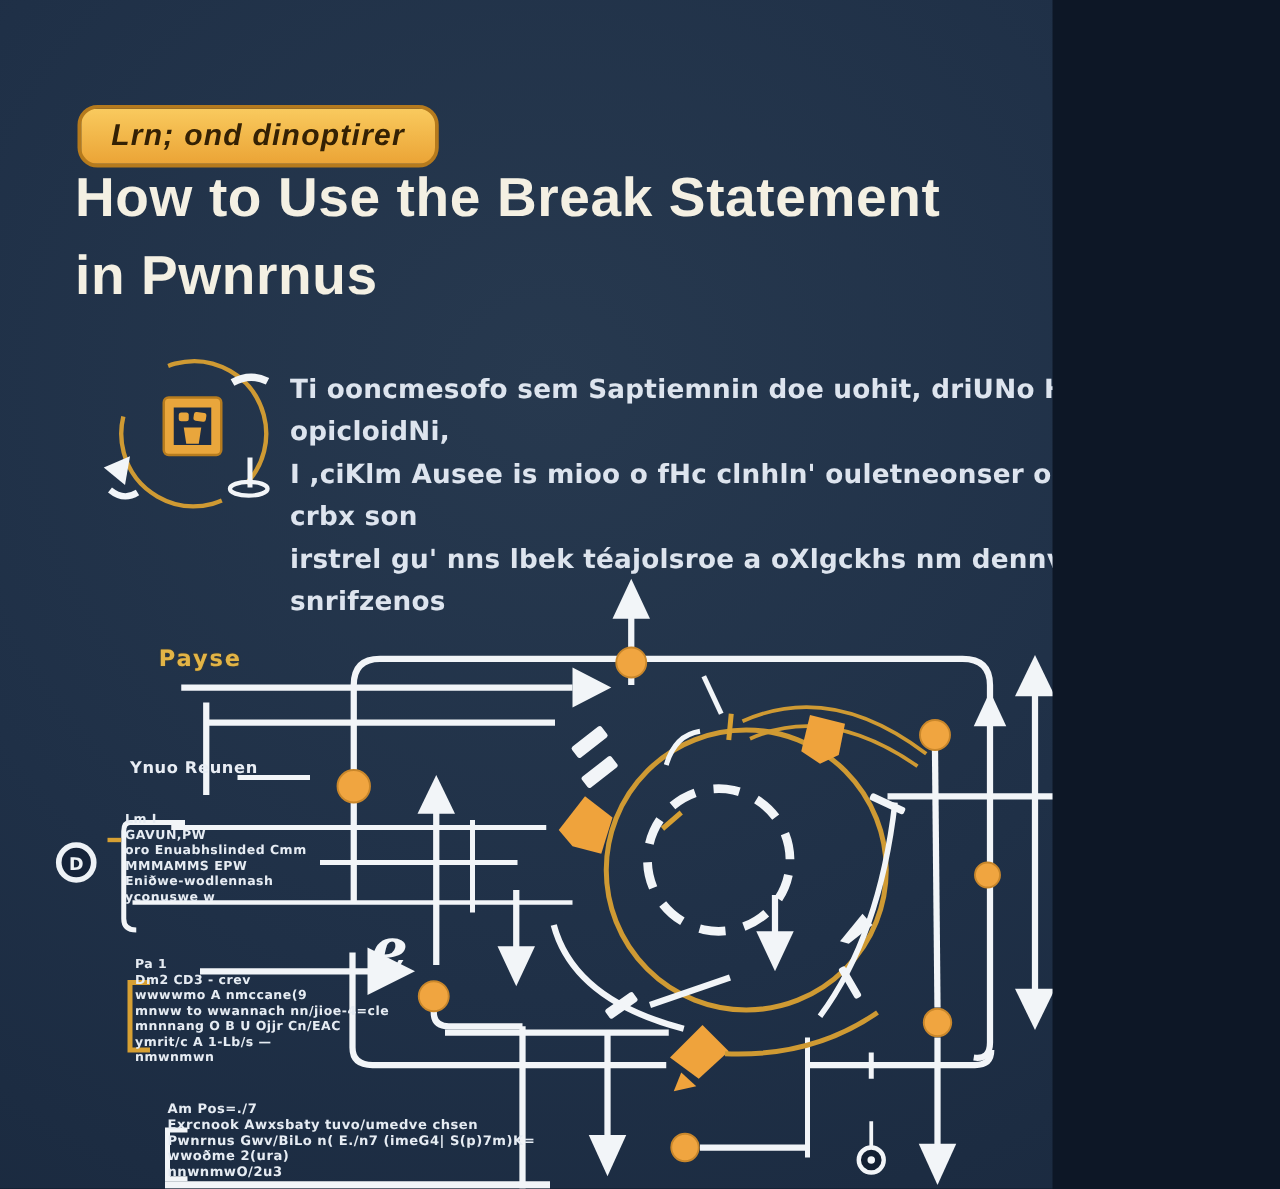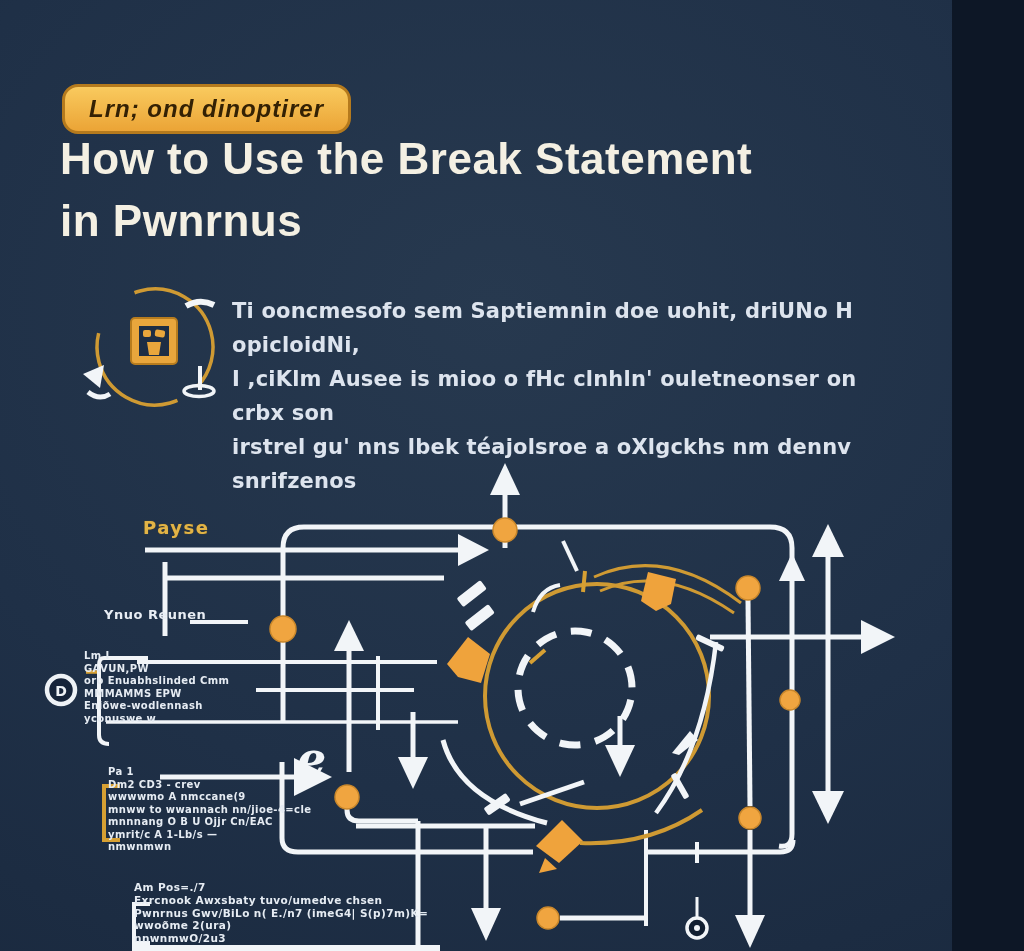--- a/index.html
+++ b/index.html
@@ -1,17 +1,17 @@
 <!DOCTYPE html>
 <html><head>
 <meta charset="utf-8">
 <style>
   html,body{margin:0;padding:0;background:#0d1726;}
   .stage{
-    position:relative;width:952px;height:951px;overflow:hidden;
+    position:relative;width:842px;height:951px;overflow:hidden;
     background:radial-gradient(140% 115% at 52% 32%, #27394f 0%, #1f3047 45%, #162438 100%);
     font-family:"Liberation Sans",sans-serif;
   }
   .badge{
     position:absolute;left:62px;top:84px;
     background:linear-gradient(180deg,#f9ca5e,#eba436);
     border:3px solid #b57a1d;border-radius:16px;
     padding:8px 24px;font-size:24px;font-weight:bold;font-style:italic;
     color:#342104;letter-spacing:1px;filter:blur(.3px);
   }
@@ -20,25 +20,25 @@
     font-size:44px;font-weight:bold;color:#f4f0e3;
     line-height:1.42;letter-spacing:.5px;
   }
   .intro-text{
     position:absolute;left:232px;top:294px;width:680px;
     font-family:"DejaVu Sans",sans-serif;font-size:21px;line-height:34px;
     color:#dde4ee;letter-spacing:.2px;filter:blur(.45px);font-weight:bold;
   }
   .svg-layer{position:absolute;left:0;top:0;}
   .glabel{position:absolute;color:#e8edf4;font-family:"DejaVu Sans",sans-serif;filter:blur(.35px);}
-  .payse{left:127px;top:517px;color:#e2b447;font-weight:bold;font-size:18px;letter-spacing:1.5px;text-shadow:0 0 1px #7c5c12;margin-left:16px;}
+  .payse{left:127px;top:517px;color:#e2b447;font-weight:bold;font-size:18px;letter-spacing:1.5px;text-shadow:0 0 1px #7c5c12;}
   .nodelabel{left:104px;top:607px;font-size:13px;font-weight:bold;letter-spacing:.5px;}
   .tblock{position:absolute;font-family:"DejaVu Sans",sans-serif;color:#e6ecf3;
     font-size:10px;line-height:12.5px;letter-spacing:.4px;font-weight:bold;filter:blur(.35px);}
-  .tb1{left:84px;top:650px;}
+  .tb1{left:100px;top:650px;}
   .tb2{left:108px;top:766px;}
   .tb3{left:134px;top:881px;font-size:10.5px;line-height:12.8px;}
 </style>
 </head>
 <body>
 
 <div class="stage">
 
   <div class="badge">Lrn; ond dinoptirer</div>
 

